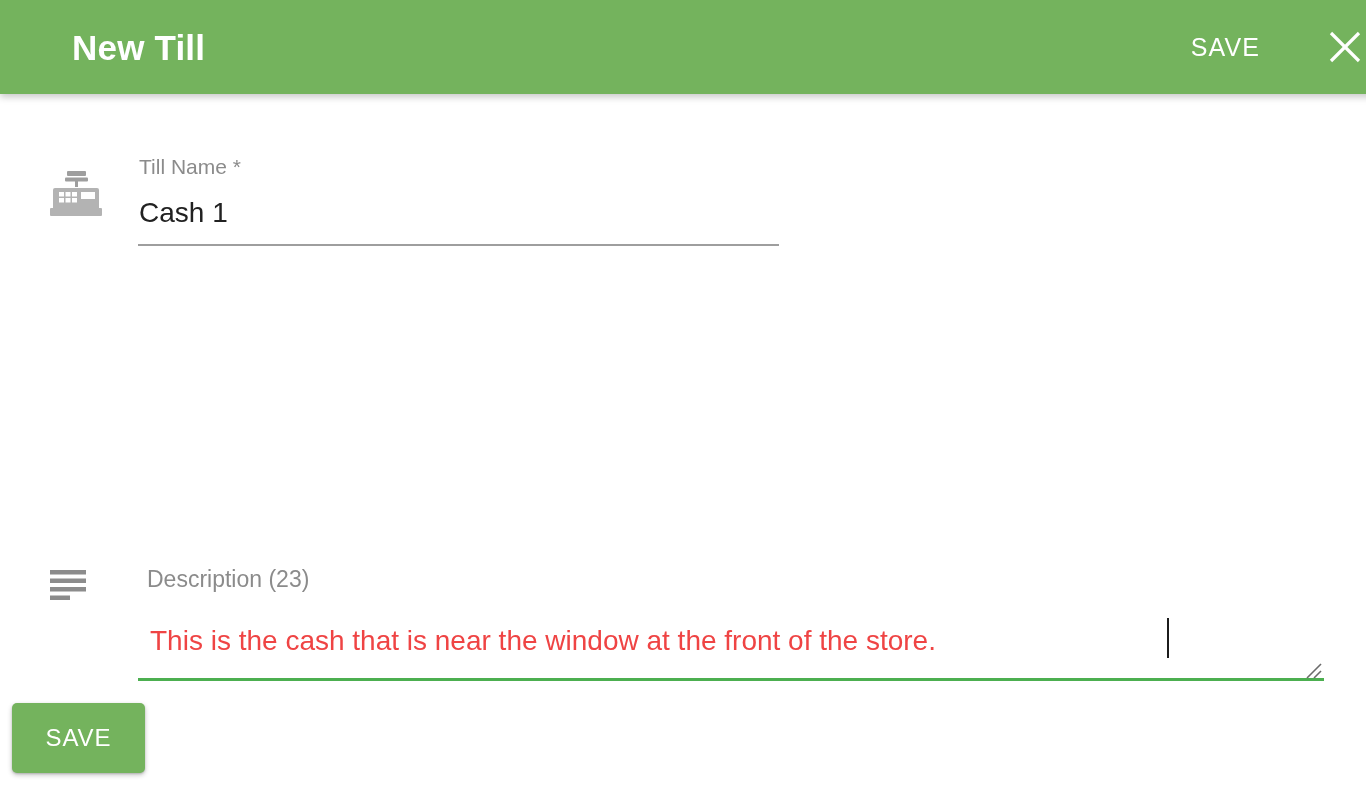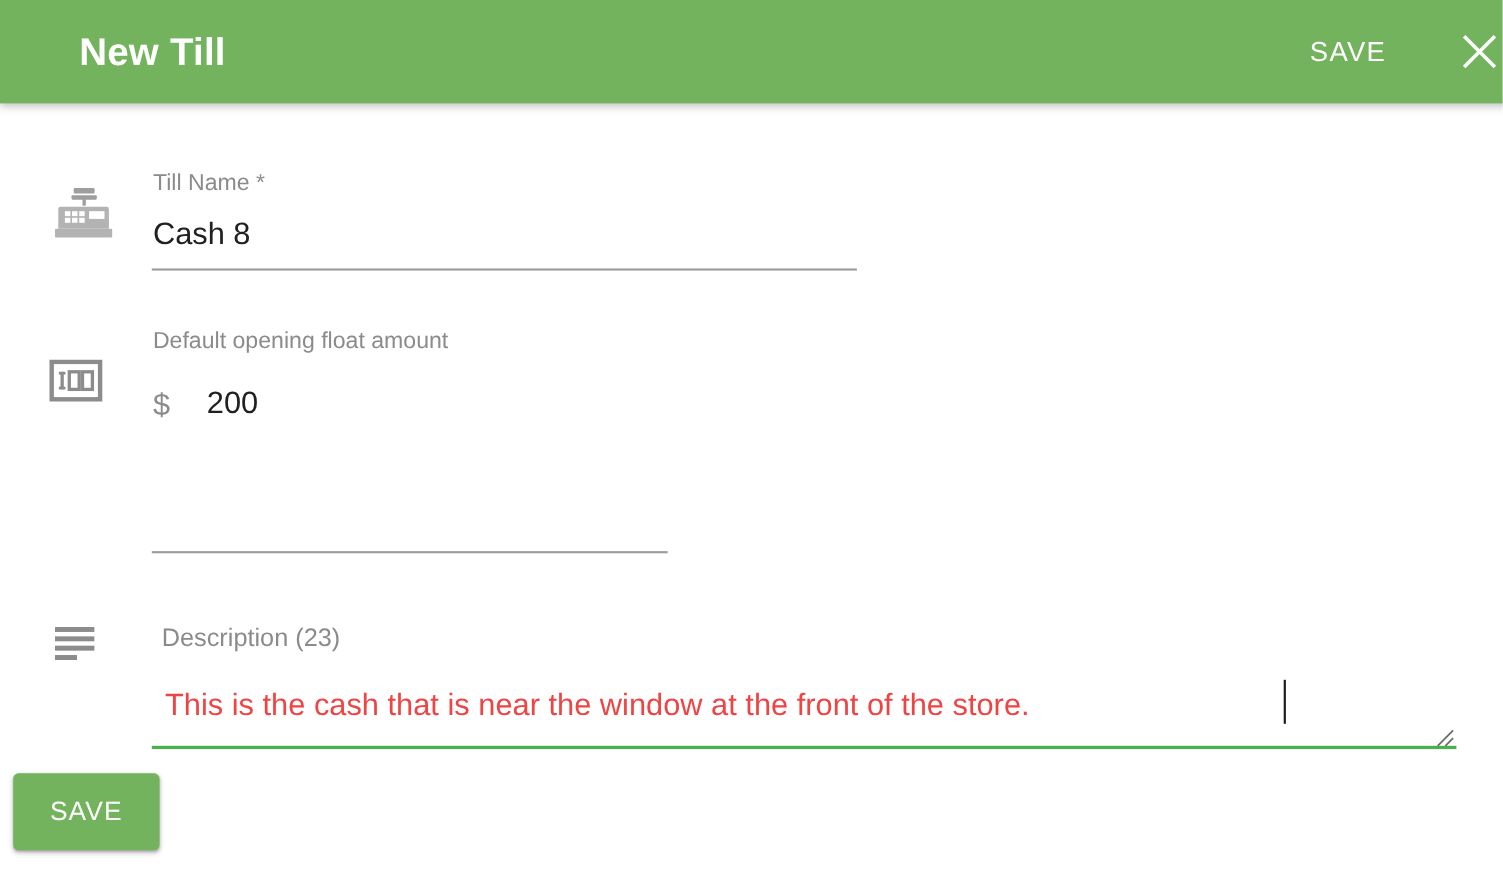--- a/index.html
+++ b/index.html
@@ -218,42 +218,24 @@
         <rect x="11" y="27" width="5" height="4.5" fill="#ffffff"></rect>
         <rect x="17.5" y="27" width="5" height="4.5" fill="#ffffff"></rect>
         <rect x="24" y="27" width="5" height="4.5" fill="#ffffff"></rect>
 
         <rect x="33" y="21" width="14" height="7" fill="#ffffff"></rect>
 
         <rect x="2" y="37" width="52" height="8" rx="1" fill="#b3b3b3"></rect>
       </svg>
     </div>
     <div class="field-label" id="till-label">Till Name *</div>
-    <div class="field-value" id="till-value">Cash 8</div>
+    <div class="field-value" id="till-value">Cash 1</div>
     <div class="underline" id="till-underline"></div>
   </div>
 
-  <div class="field-row" id="row-float">
-    <div class="field-icon" id="float-icon">
-      <svg width="48" height="38" viewBox="0 0 48 38" aria-hidden="true">
-        <rect x="1.5" y="1.5" width="45" height="35" fill="none" stroke="#8c8c8c" stroke-width="5"></rect>
-        <g fill="#8c8c8c">
-          <rect x="10" y="11" width="3" height="16"></rect>
-          <rect x="8.5" y="11" width="6" height="2.5"></rect>
-          <rect x="8.5" y="24.5" width="6" height="2.5"></rect>
-          <rect x="18" y="11" width="9" height="16" fill="none" stroke="#8c8c8c" stroke-width="3"></rect>
-          <rect x="30" y="11" width="9" height="16" fill="none" stroke="#8c8c8c" stroke-width="3"></rect>
-        </g>
-      </svg>
-    </div>
-    <div class="field-label" id="float-label">Default opening float amount</div>
-    <div id="float-currency">$</div>
-    <div class="field-value" id="float-value">200</div>
-    <div class="underline" id="float-underline"></div>
-  </div>
 
   <div class="field-row" id="row-desc">
     <div class="field-icon" id="desc-icon">
       <svg width="36" height="34" viewBox="0 0 36 34" aria-hidden="true">
         <rect x="0" y="1" width="36" height="4.5" fill="#8c8c8c"></rect>
         <rect x="0" y="9.5" width="36" height="4.5" fill="#8c8c8c"></rect>
         <rect x="0" y="18" width="36" height="4.5" fill="#8c8c8c"></rect>
         <rect x="0" y="26.5" width="20" height="4.5" fill="#8c8c8c"></rect>
       </svg>
     </div>

